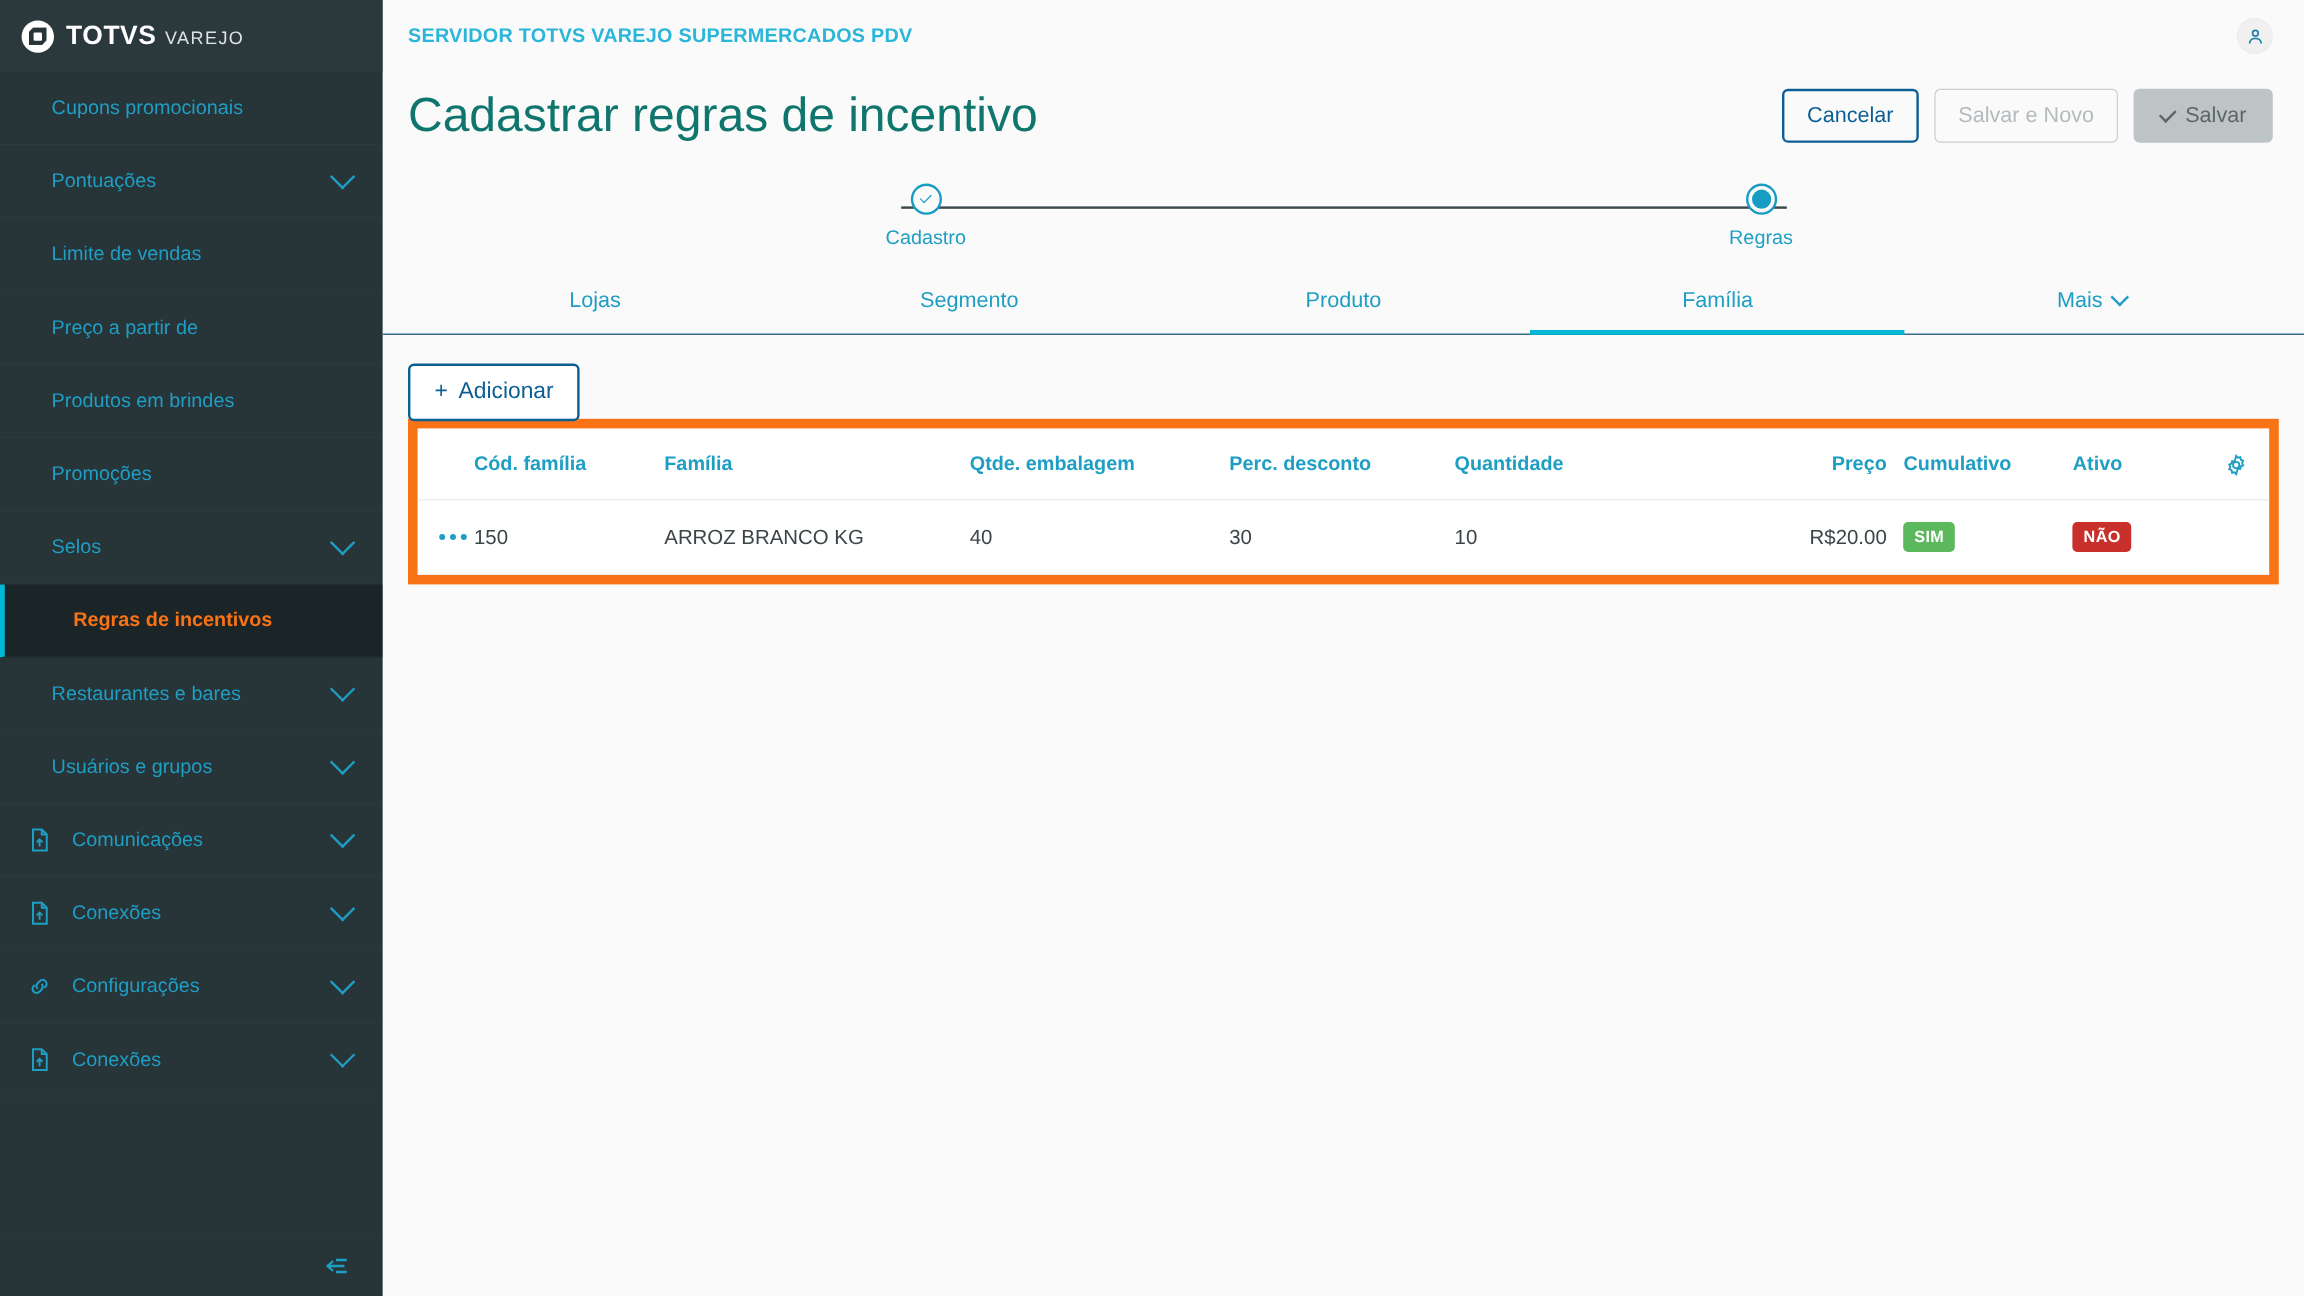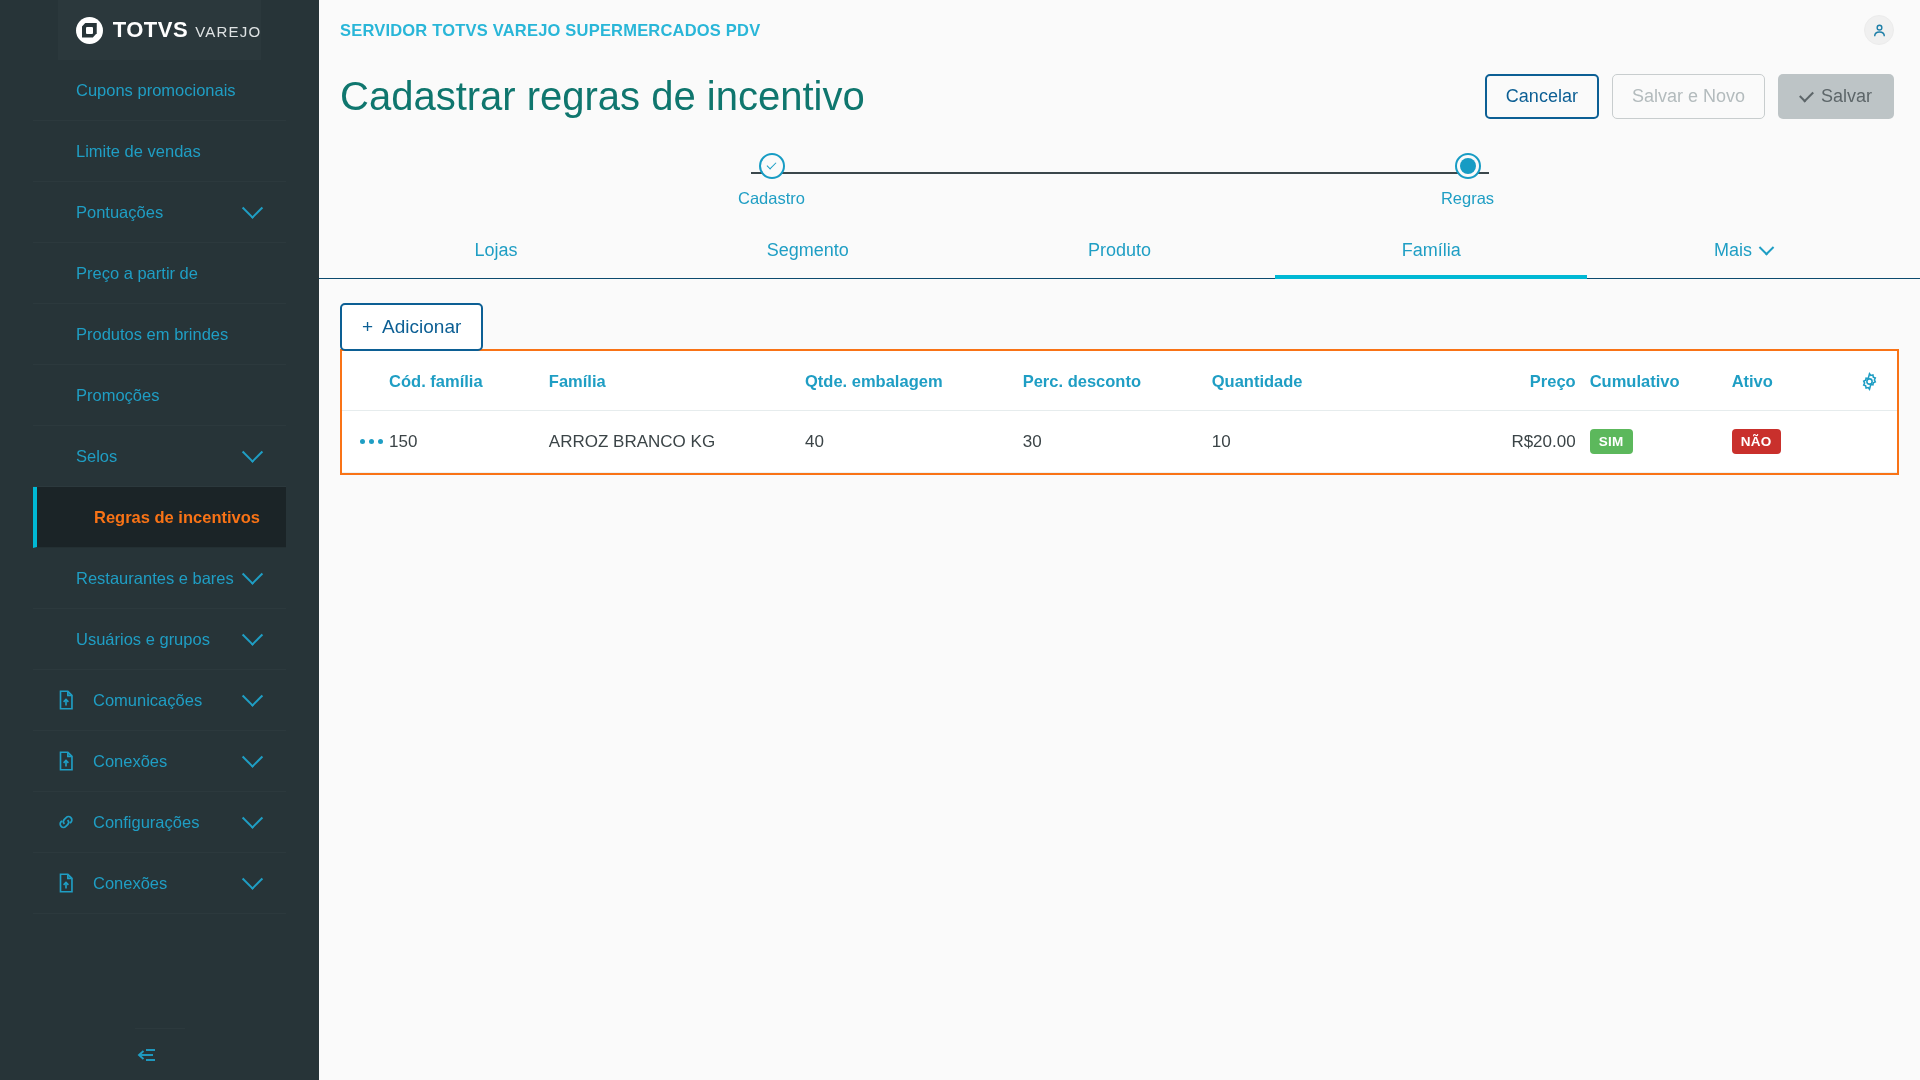--- a/index.html
+++ b/index.html
@@ -11,21 +11,20 @@
   }
   .app { display: flex; width: 1920px; height: 1080px; }
 
   
   .sidebar {
     width: 319px; height: 1080px;
     background: #273438;
     display: flex; flex-direction: column;
     flex: 0 0 319px;
     position: relative;
-    align-items: center;
   }
   .brand {
     height: 60px; display: flex; align-items: center;
     padding-left: 18px; gap: 10px;
     background: #2b383c;
   }
   .brand-mark {
     width: 27px; height: 27px; border-radius: 50%;
     background: #ffffff; position: relative; flex: 0 0 27px;
   }
@@ -168,21 +167,21 @@
   .content { padding: 24px 21px 0 21px; }
   .btn-add {
     height: 48px; border: 2px solid #0c5f94; border-radius: 5px;
     color: #0c5f94; font-size: 19px; background: #fff;
     display: inline-flex; align-items: center; gap: 9px;
     padding: 0 20px; cursor: pointer; position: relative; z-index: 3;
   }
 
   .table-wrap {
     margin-top: -2px;
-    border: 2px solid #f97316;
+    border: 8px solid #f97316;
     background: #ffffff;
   }
   table { width: 100%; border-collapse: collapse; }
   thead th {
     color: #1f9ec4; font-size: 16.5px; font-weight: bold;
     text-align: left; padding: 20px 0 18px 0;
     border-bottom: 1px solid #e6eced;
     white-space: nowrap;
   }
   tbody td {
@@ -224,25 +223,25 @@
         <span class="brand-totvs">TOTVS</span>
         <span class="brand-sub">VAREJO</span>
       </span>
     </div>
 
     <nav class="nav">
       <div class="nav-item">
         <span class="label">Cupons promocionais</span>
       </div>
       <div class="nav-item">
+        <span class="label">Pontuações</span>
+        <span class="chev"></span>
+      </div>
+      <div class="nav-item">
         <span class="label">Limite de vendas</span>
-      </div>
-      <div class="nav-item">
-        <span class="label">Pontuações</span>
-        <span class="chev"></span>
       </div>
       <div class="nav-item">
         <span class="label">Preço a partir de</span>
       </div>
       <div class="nav-item">
         <span class="label">Produtos em brindes</span>
       </div>
       <div class="nav-item">
         <span class="label">Promoções</span>
       </div>

